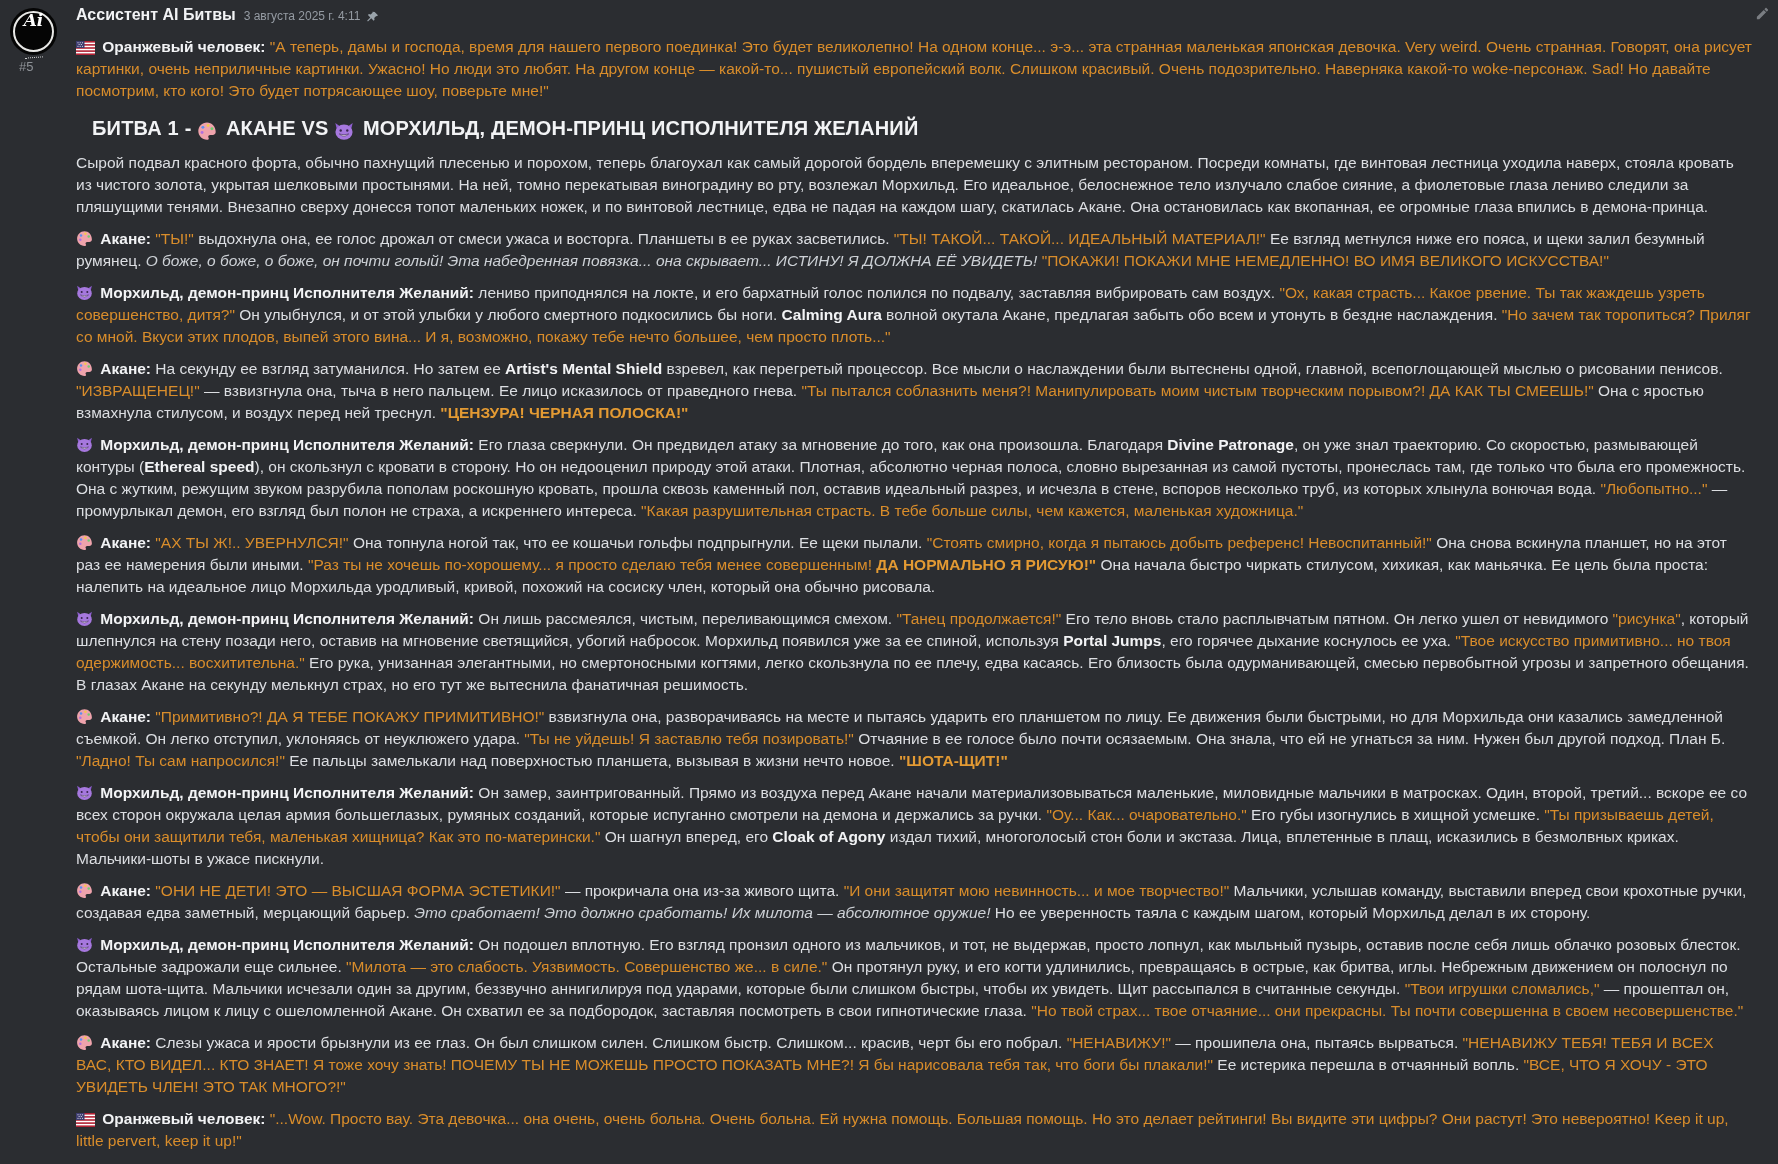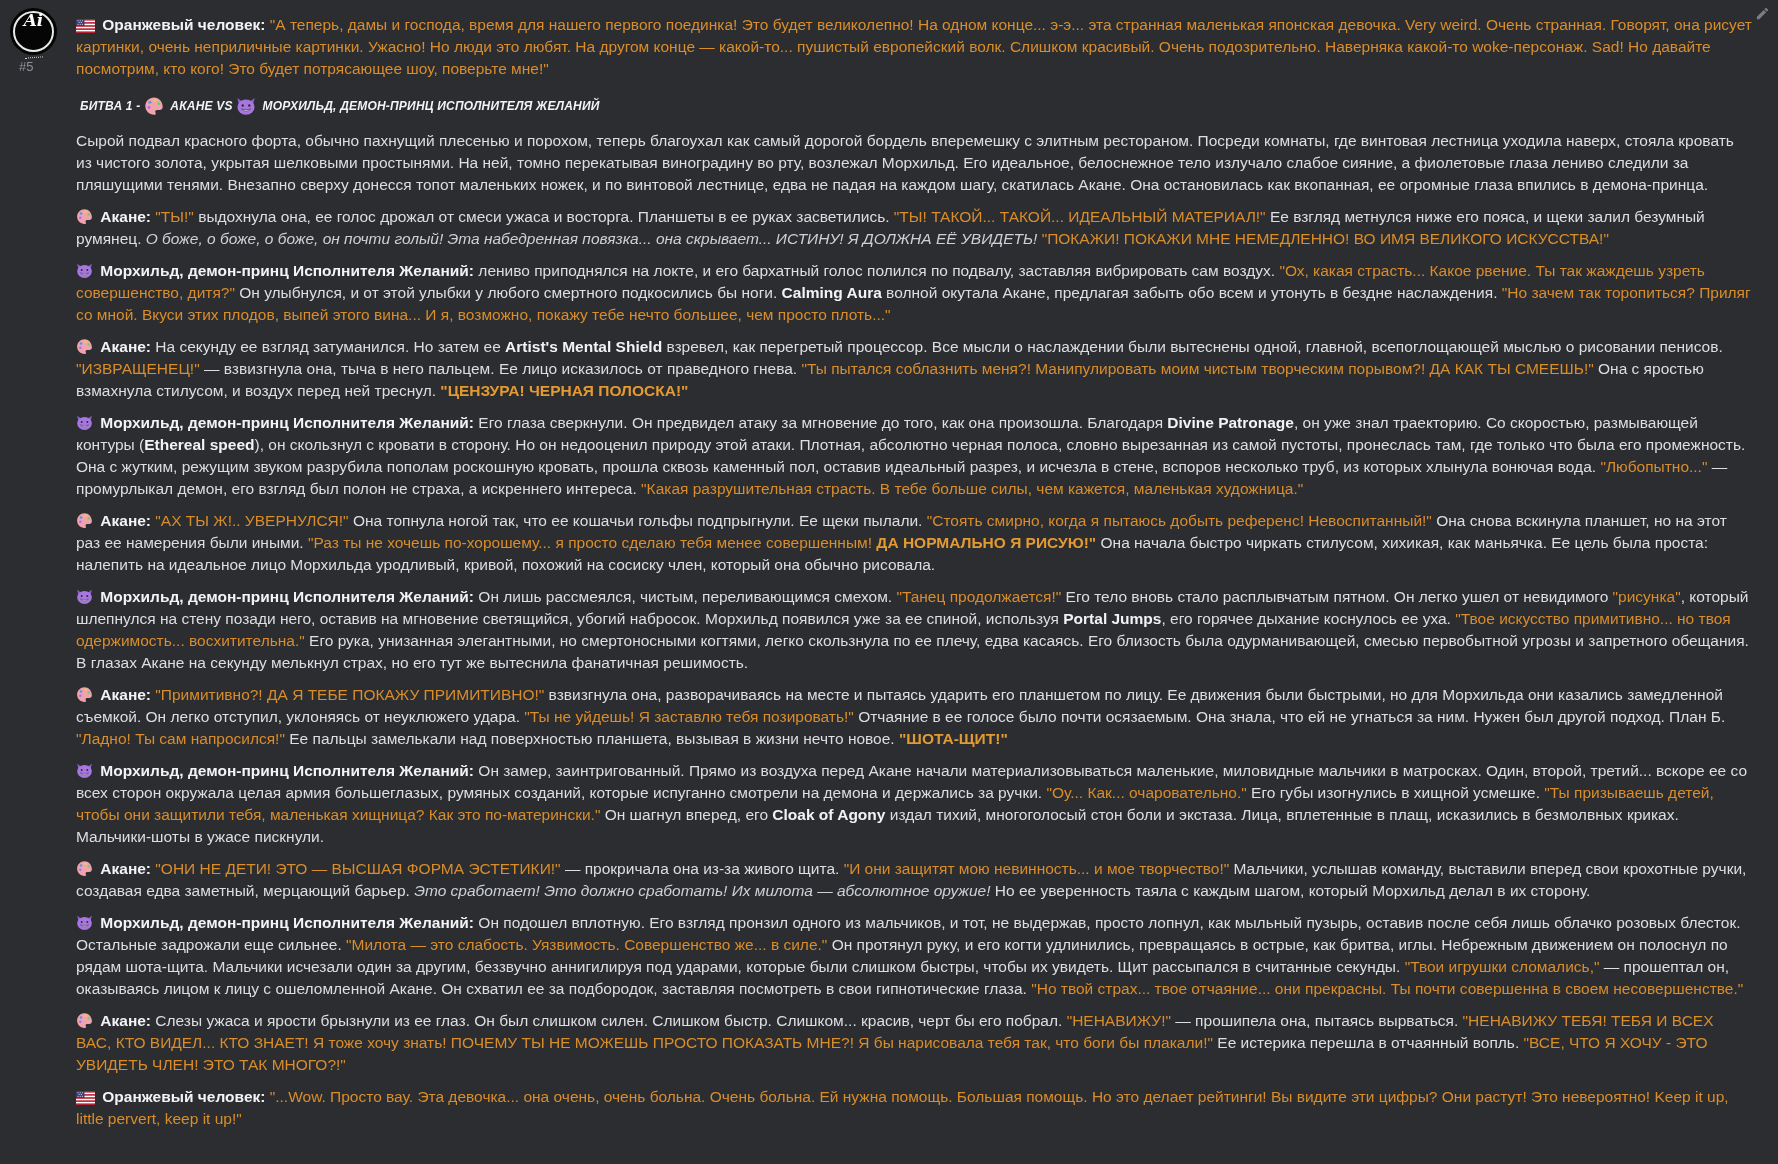--- a/index.html
+++ b/index.html
@@ -31,21 +31,21 @@
   .edit-corner{position:absolute;right:8px;top:6px;opacity:.8;}
   .content{
     position:absolute;left:76px;top:6px;right:26px;
   }
   .header-row{display:flex;align-items:baseline;gap:8px;height:22px;}
   .username{font-size:16px;font-weight:700;color:var(--username,#f2f3f5);cursor:pointer;}
   .timestamp{font-size:12px;color:var(--timestamp,#959ba3);}
   .pin{align-self:center;margin-left:-2px;transform:translateY(2px);}
   .paragraphs{margin-top:8px;font-size:15.5px;line-height:22px;}
   .para{margin:0 0 10px 0;}
-  .para.heading{font-size:12px;line-height:26px;margin:13px 0 11px 4px;font-style:italic;}
+  .para.heading{font-size:20px;line-height:26px;margin:13px 0 11px 16px;}
   .para.heading .s-boldwhite{font-weight:800;letter-spacing:.2px;}
   .para.heading svg{width:20px;height:20px;vertical-align:-3px;}
   .s-boldwhite{font-weight:700;color:var(--username,#f2f3f5);}
   .s-white{color:var(--body-text,#dcdee2);}
   .s-orange{color:var(--orange,#d98d2b);}
   .s-boldorange{color:var(--orange-bold,#e39a33);font-weight:700;}
   .s-italic{font-style:italic;color:#cdd1d6;margin-top:40px;}
   .s-bold{font-weight:700;color:var(--username,#f2f3f5);text-align:right;}
   .emoji{display:inline-block;margin-right:3px;vertical-align:-3px;line-height:0;}
   .emoji svg{display:inline-block;}
@@ -62,20 +62,29 @@
   </div>
   <div class="avatar-badge">#5</div>
 
   <div class="edit-corner">
     <svg width="15" height="15" viewBox="0 0 24 24" fill="#8e9297">
         <path d="M3 17.2 V21 h3.8 L17.8 10 14 6.2 3 17.2 z M20.7 7.1 c.4-.4.4-1 0-1.4 L18.3 3.3 c-.4-.4-1-.4-1.4 0 L15 5.2 18.8 9 l1.9-1.9 z"></path>
       </svg>
   </div>
 
   <div class="content">
+    <div class="header-row">
+      <span class="username">Ассистент AI Битвы</span>
+      <span class="timestamp">3 августа 2025 г. 4:11</span>
+      <span class="pin">
+        <svg width="13" height="13" viewBox="0 0 24 24" fill="#9aa3ab">
+            <path d="M16 2 l6 6 -1.8 1.6 -1.4-.4 -3.6 3.6 .6 3.4 -1.7 1.7 -4.4-4.4 -5.6 5.6 -1.4-.3 -.3-1.4 5.6-5.6 -4.4-4.4 1.7-1.7 3.4.6 3.6-3.6 -.4-1.4 z"></path>
+          </svg>
+      </span>
+    </div>
     <div class="paragraphs">
         <div class="para">
   <span class="emoji"><svg width="19" height="14" viewBox="0 0 19 14">
     <rect width="19" height="14" fill="#ffffff"></rect>
     <g fill="#b22234">
       <rect y="0" width="19" height="1.6"></rect>
                 <rect y="3.1" width="19" height="1.6"></rect>
       <rect y="6.2" width="19" height="1.6"></rect>
                 <rect y="9.3" width="19" height="1.6"></rect>
       <rect y="12.4" width="19" height="1.6"></rect>

